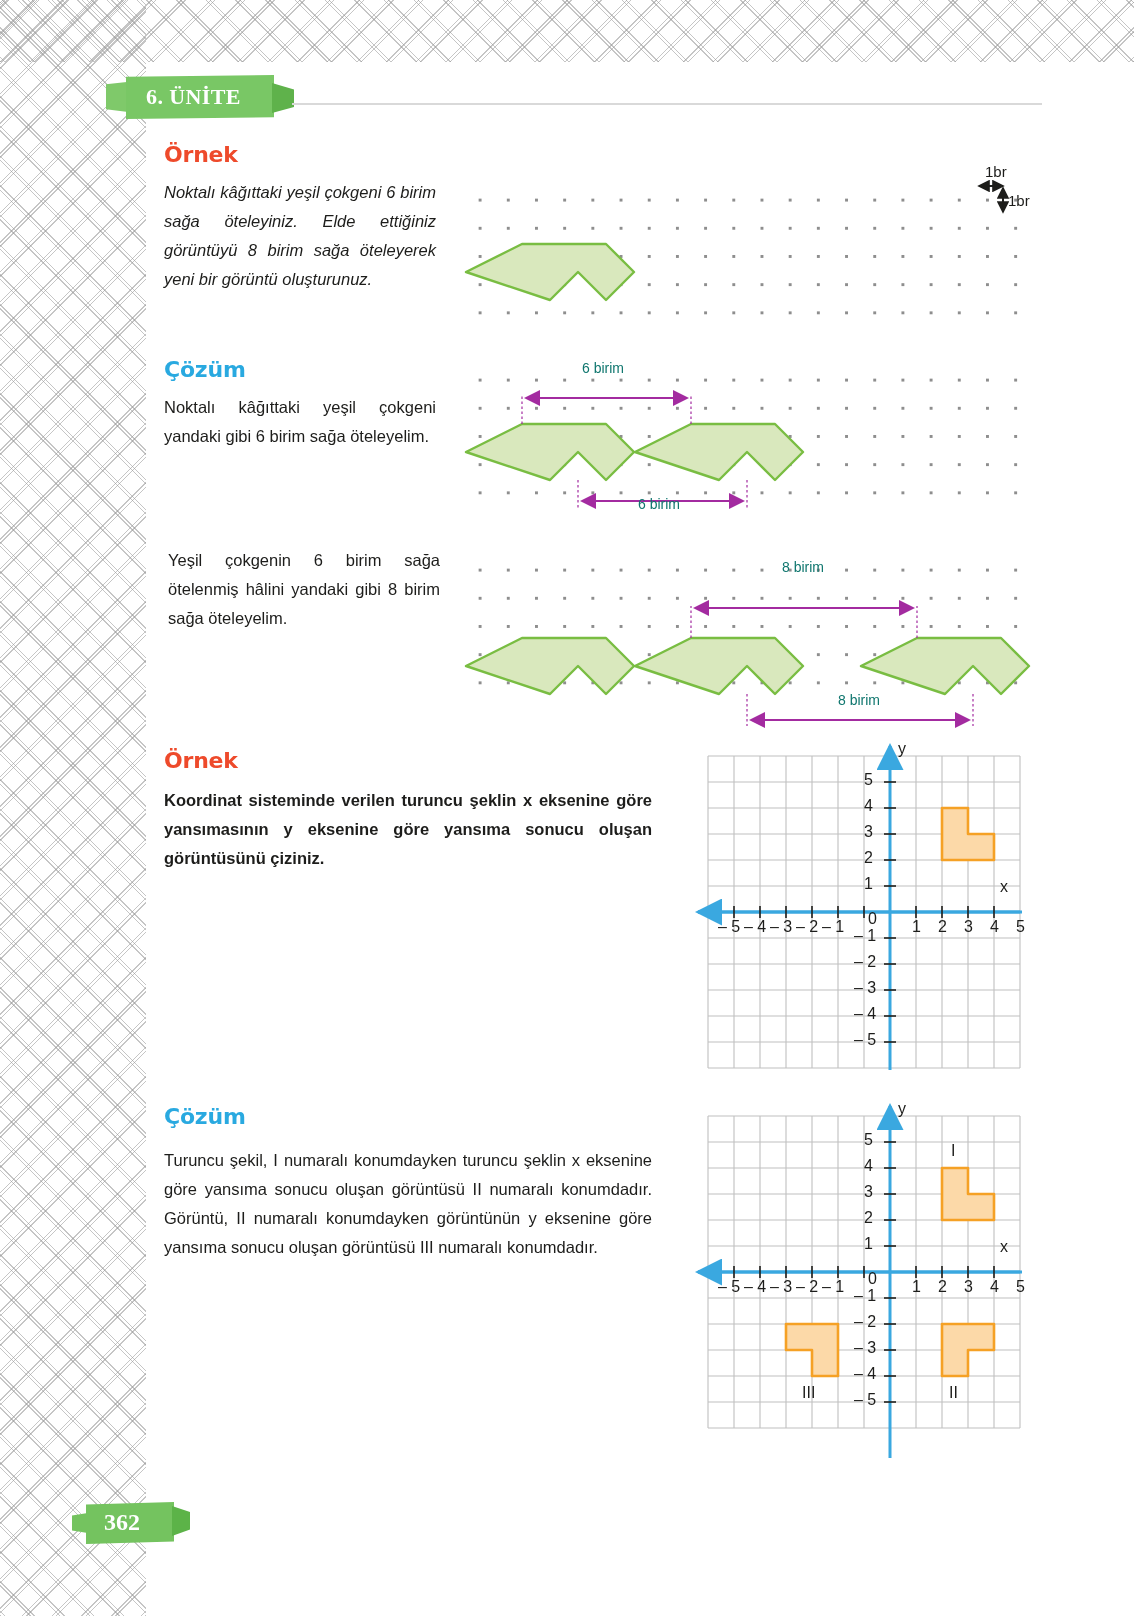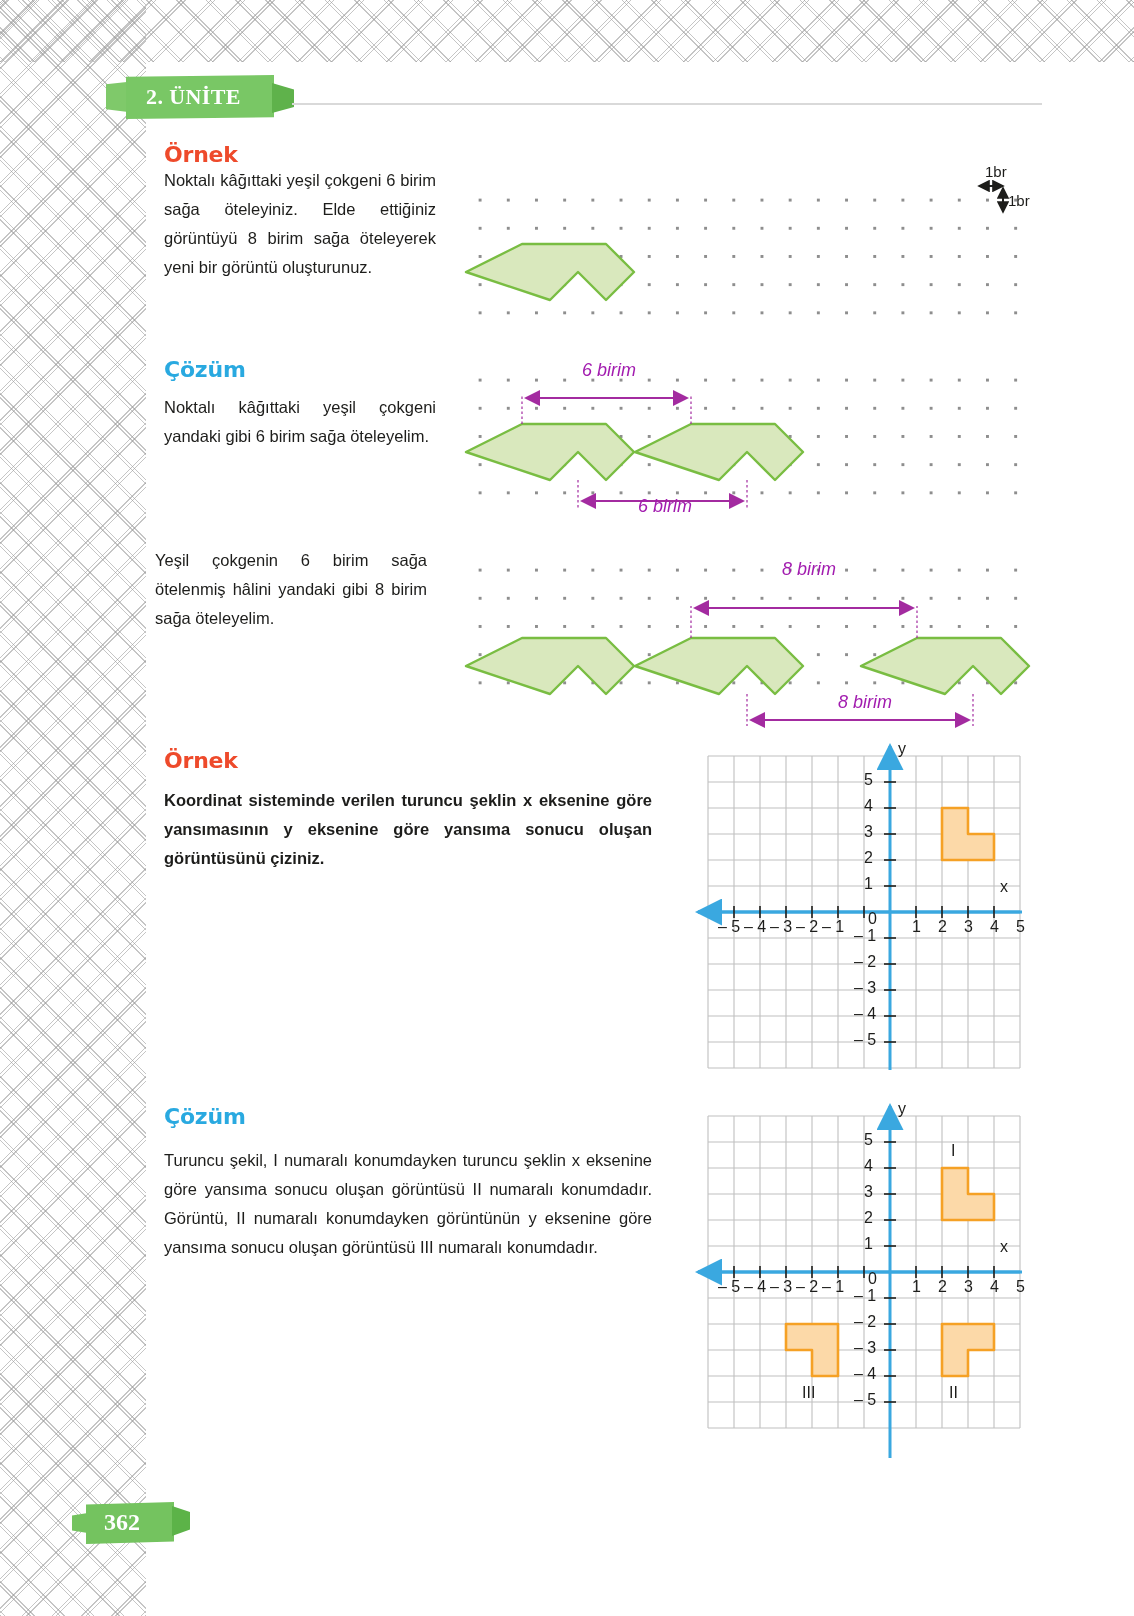--- a/index.html
+++ b/index.html
@@ -75,21 +75,21 @@
   .dotpaper { position:absolute; }
   .dotgrid {
     position:absolute; left:0; top:0; width:100%; height:100%;
     background-image:radial-gradient(#8e8e8e 1.6px, transparent 1.7px);
     background-size:28.2px 28.2px;
     background-position:8px 8px;
   }
   .dotpaper svg { position:absolute; left:0; top:0; overflow:visible; }
 
   .dim-label {
-    position:absolute; color:#a21caf; font-size:18px; white-space:nowrap;font-style:italic;
+    position:absolute; color:#0f766e; font-size:14px; white-space:nowrap;
   }
   .br-label {
     position:absolute; color:#1d1d1b; font-size:15px; white-space:nowrap;
   }
 
   
   .coordplane { position:absolute; }
   .coordplane svg { position:absolute; left:0; top:0; }
   .axis-num {
     position:absolute; font-size:16px; color:#1d1d1b; white-space:nowrap;
@@ -125,26 +125,26 @@
 <body>
 
 <div class="hatch" id="hatch-left"></div>
 <div class="hatch" id="hatch-top"></div>
 <div class="page-white"></div>
 
 <div id="unit-banner">
   <div class="tail"></div>
   <div class="body"></div>
   <div class="nib"></div>
-  <div class="label">2. ÜNİTE</div>
+  <div class="label">6. ÜNİTE</div>
 </div>
 <div id="header-rule"></div>
 
 <div class="heading-ornek" style="left:164px; top:142px;">Örnek</div>
-<div class="para narrow" style="left:164px; top:166px;">Noktalı kâğıttaki yeşil çokgeni 6 birim sağa öteleyiniz. Elde ettiğiniz görüntüyü 8 birim sağa öteleyerek yeni bir görüntü oluşturunuz.</div>
+<div class="para narrow" style="left:164px; top:178px;font-style:italic;">Noktalı kâğıttaki yeşil çokgeni 6 birim sağa öteleyiniz. Elde ettiğiniz görüntüyü 8 birim sağa öteleyerek yeni bir görüntü oluşturunuz.</div>
 
 <div class="dotpaper" id="dotpaper-1" style="left:458px; top:178px; width:568px; height:148px;">
   <div class="dotgrid"></div>
   <svg width="568" height="148" viewBox="0 0 568 148">
 
     <polygon points="36,122 36,122 8,66 64,66 148,66 148,66 176,94 148,122 120,66" style="display:none"></polygon>
     <polygon points="64,66 148,66 176,94 148,122 120,94 92,122 8,94" fill="#d9e8bd" stroke="#79bd42" stroke-width="2.4" stroke-linejoin="round"></polygon>
   </svg>
 </div>
 <div class="br-label" style="left:985px; top:163px;">1br</div>
@@ -191,21 +191,21 @@
     <line x1="229" y1="40" x2="68" y2="40" stroke="#a32ba0" stroke-width="2" marker-end="url(#pm-l)"></line>
     <line x1="68" y1="40" x2="229" y2="40" stroke="#a32ba0" stroke-width="2" marker-end="url(#pm-r)"></line>
 
     <line x1="285" y1="143" x2="124" y2="143" stroke="#a32ba0" stroke-width="2" marker-end="url(#pm-l)"></line>
     <line x1="124" y1="143" x2="285" y2="143" stroke="#a32ba0" stroke-width="2" marker-end="url(#pm-r)"></line>
   </svg>
 </div>
 <div class="dim-label" style="left:582px; top:360px;">6 birim</div>
 <div class="dim-label" style="left:638px; top:496px;">6 birim</div>
 
-<div class="para narrow" style="left:155px; top:546px;">Yeşil çokgenin 6 birim sağa ötelenmiş hâlini yandaki gibi 8 birim sağa öteleyelim.</div>
+<div class="para narrow" style="left:168px; top:546px;">Yeşil çokgenin 6 birim sağa ötelenmiş hâlini yandaki gibi 8 birim sağa öteleyelim.</div>
 
 <div class="dotpaper" id="dotpaper-3" style="left:458px; top:548px; width:568px; height:155px;">
   <div class="dotgrid"></div>
   <svg width="568" height="155" viewBox="0 0 568 155">
     <defs>
       <marker id="pm-r3" markerWidth="8" markerHeight="8" refX="7" refY="4" orient="auto">
         <path d="M0,0 L8,4 L0,8 z" fill="#a32ba0"></path>
       </marker>
       <marker id="pm-l3" markerWidth="8" markerHeight="8" refX="7" refY="4" orient="auto">
         <path d="M0,0 L8,4 L0,8 z" fill="#a32ba0"></path>

